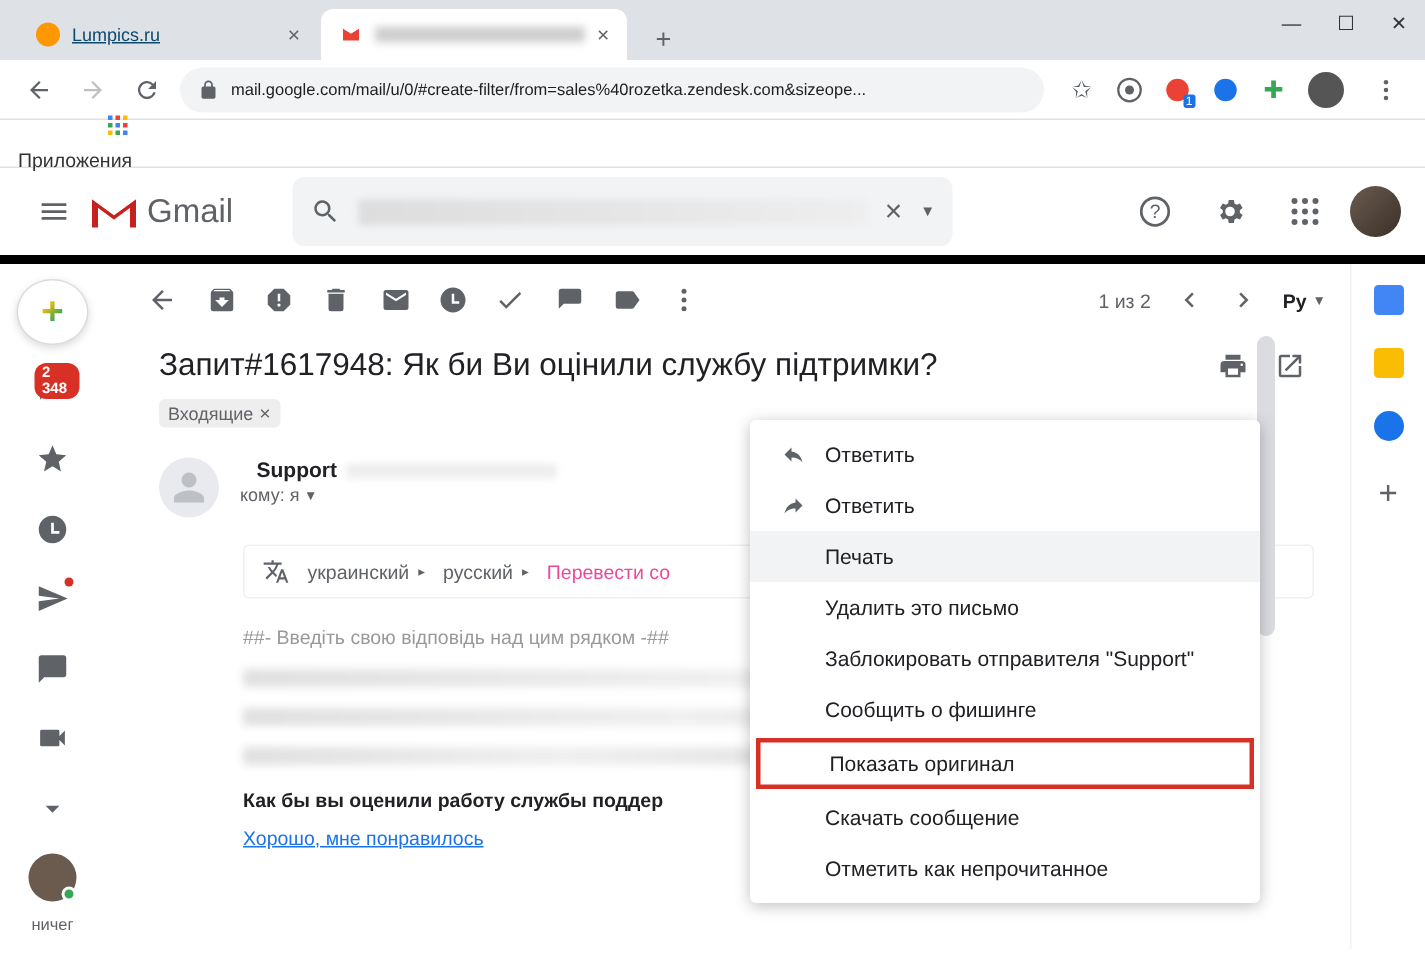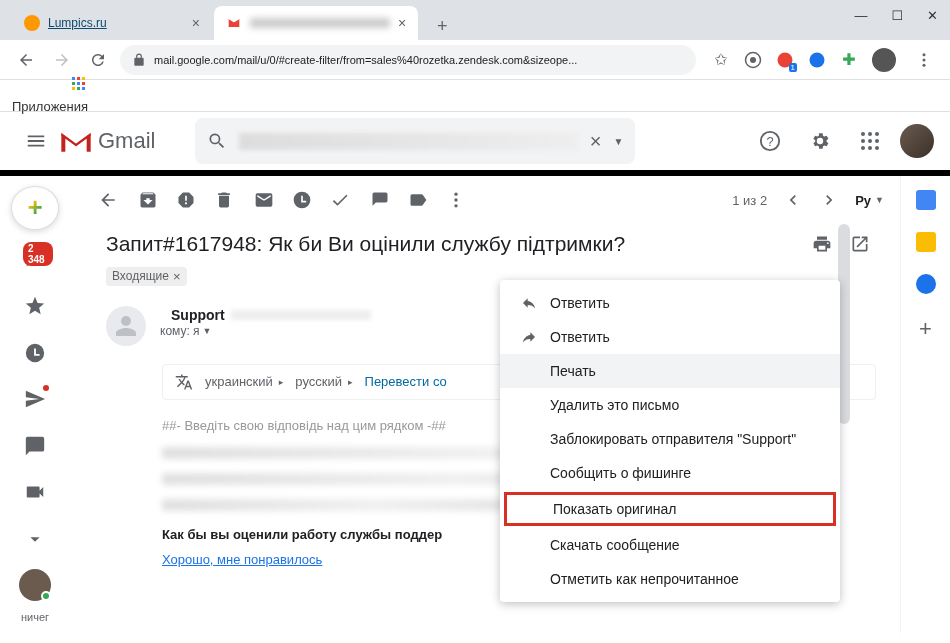--- a/index.html
+++ b/index.html
@@ -81,21 +81,21 @@
 .print-open{position:absolute;top:58px;right:30px;display:flex;gap:18px;}
 
 .sender-row { display: flex; align-items: flex-start; padding: 12px 24px; gap: 14px; }
 .sender-avatar { width: 40px; height: 40px; border-radius: 50%; background: #e8eaed; display:flex;align-items:center;justify-content:center;color:#bdc1c6;}
 .sender-info { flex: 1; }
 .sender-name { font-size: 14px; color: #202124; font-weight: bold; margin-left: 11px; }
 .sender-blur { display: inline-block; width: 140px; height: 10px; background: #eee; filter: blur(2px); vertical-align: middle; margin-left:6px;}
 .sender-to { font-size: 12px; color: #5f6368; display:flex;align-items:center;gap:3px;}
 
 .translate-bar { margin: 6px 24px 6px 80px; padding: 8px 12px; border: 1px solid #efefef; border-radius: 4px; display: flex; align-items: center; gap: 12px; font-size: 13px; }
-.translate-link { color: #0369a1; cursor: pointer; }
+.translate-link { color: #ec4899; cursor: pointer; }
 .lang-pick{display:flex;align-items:center;gap:6px;color:#5f6368;}
 
 .email-body { padding: 12px 24px 12px 80px; }
 .body-line { font-size: 13px; color: #999; margin-bottom: 14px; }
 .body-blur { height: 12px; background: linear-gradient(90deg,#e0e0e0,#f0f0f0,#e0e0e0); margin-bottom: 14px; filter: blur(3px); border-radius:2px;}
 .body-bold { font-size: 13px; color: #202124; font-weight: bold; margin: 16px 0 10px; }
 .body-link { font-size: 13px; color: #1a73e8; text-decoration: underline; cursor: pointer; }
 
 
 .context-menu { position: absolute; top: 280px; left: 500px; width: 340px; background: #fff; box-shadow: 0 2px 10px rgba(0,0,0,0.25); border-radius: 4px; padding: 6px 0; z-index: 100; }

